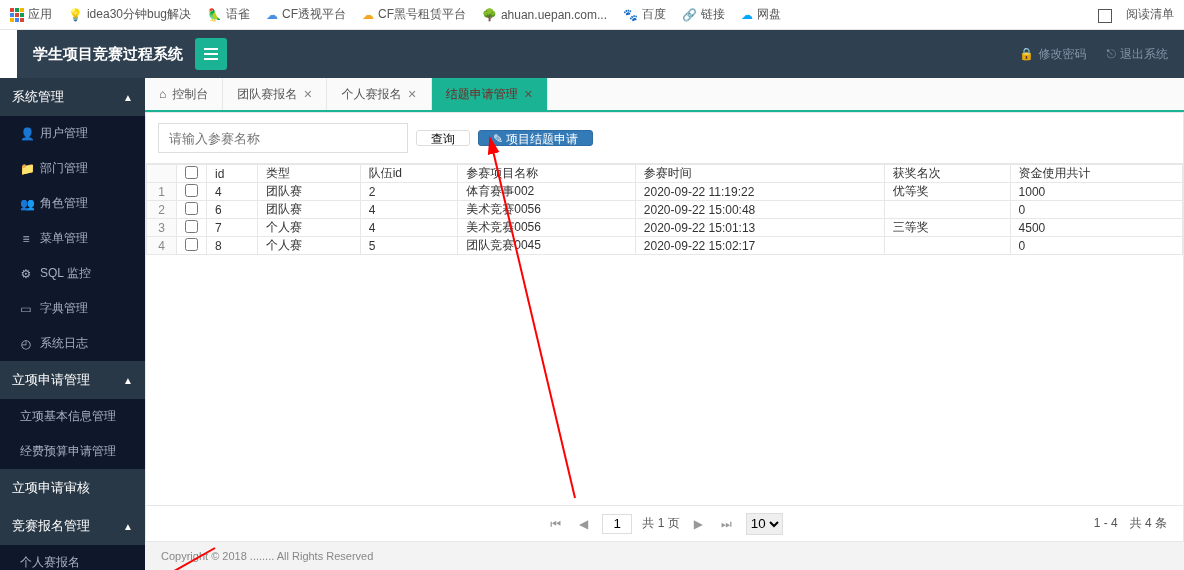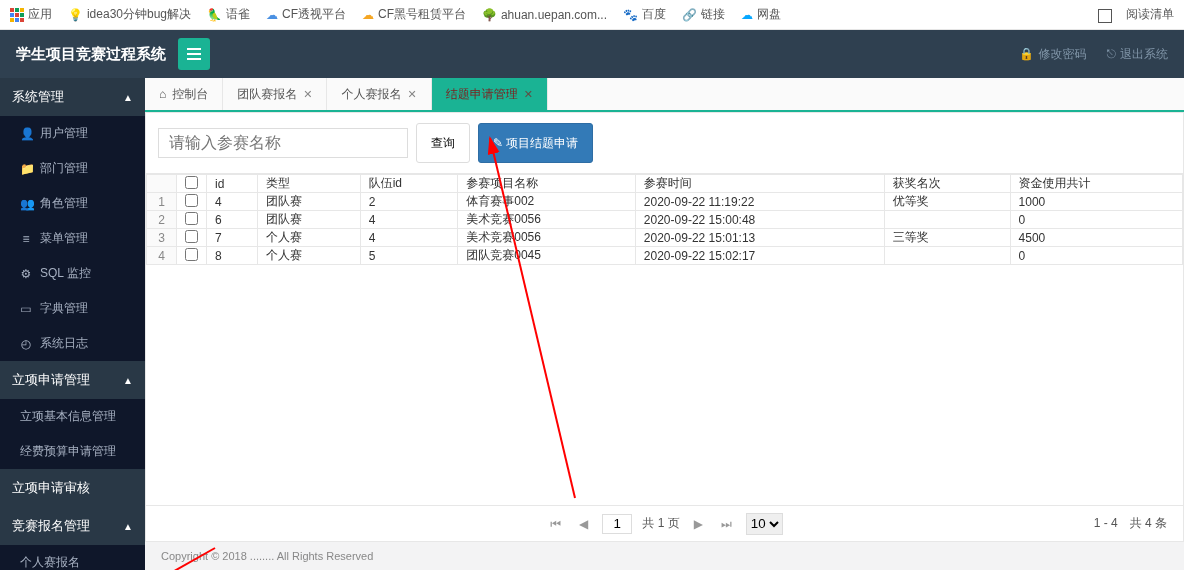--- a/index.html
+++ b/index.html
@@ -8,21 +8,21 @@
 
 .browser-bar { height: 30px; background: #fff; border-bottom: 1px solid #e5e5e5; display: flex; align-items: center; padding: 0 10px; justify-content: space-between; }
 .browser-left { display: flex; align-items: center; gap: 16px; }
 .browser-item { display: flex; align-items: center; gap: 4px; color: #555; font-size: 12px; }
 .apps-ico { display: grid; grid-template-columns: repeat(3,4px); grid-template-rows: repeat(3,4px); gap: 1px; }
 .apps-ico span:nth-child(1){background:#db4437}.apps-ico span:nth-child(2){background:#0f9d58}.apps-ico span:nth-child(3){background:#f4b400}.apps-ico span:nth-child(4){background:#4285f4}.apps-ico span:nth-child(5){background:#db4437}.apps-ico span:nth-child(6){background:#0f9d58}.apps-ico span:nth-child(7){background:#f4b400}.apps-ico span:nth-child(8){background:#4285f4}.apps-ico span:nth-child(9){background:#db4437}
 .browser-right { display: flex; align-items: flex-end; gap: 14px; color: #555; }
 .read-ico { width: 14px; height: 14px; border: 1px solid #555; }
 
 
-.top-header { height: 48px; background: #2f4050; display: flex; align-items: center; justify-content: space-between; padding: 0 16px; color: #fff; }
+.top-header { height: 48px; background: #2f4050; display: flex; align-items: center; justify-content: space-between; padding: 0 16px; color: #fff; margin-left: 17px; }
 .top-left { display: flex; align-items: center; gap: 12px; }
 .app-title { font-size: 15px; font-weight: bold; }
 .menu-toggle { width: 32px; height: 32px; background: #1ab394; display: flex; align-items: center; justify-content: center; border-radius: 3px; cursor: pointer; }
 .menu-toggle .bars { width: 14px; height: 2px; background: #fff; position: relative; }
 .menu-toggle .bars::before, .menu-toggle .bars::after { content: ""; position: absolute; width: 14px; height: 2px; background: #fff; left: 0; }
 .menu-toggle .bars::before { top: -5px; } .menu-toggle .bars::after { top: 5px; }
 .top-right { display: flex; gap: 20px; color: #8095a8; }
 .top-right .link { cursor: pointer; display: flex; align-items: center; gap: 4px; }
 
 
@@ -38,22 +38,22 @@
 
 
 .content { flex: 1; background: #f3f3f4; display: flex; flex-direction: column; position: relative; }
 .tabs { height: 34px; background: #fafafa; border-bottom: 2px solid #1ab394; display: flex; align-items: stretch; font-size: 12px; }
 .tab { padding: 0 14px; display: flex; align-items: center; gap: 6px; border-right: 1px solid #e7e7e7; cursor: pointer; color: #555; }
 .tab.active { background: #1ab394; color: #7f1d1d; }
 .tab .close { font-size: 11px; opacity: 0.7; }
 
 .panel { background: #fff; margin: 0; flex: 1; display: flex; flex-direction: column; border: 1px solid #e7e7e7; }
 .toolbar { padding: 10px 12px; display: flex; gap: 8px; align-items: center; border-bottom: 1px solid #e7e7e7; }
-.toolbar input { width: 250px; height: 30px; border: 1px solid #ddd; padding: 0 10px; font-size: 16px; }
-.btn { height: 40px; padding: 0 14px; border: 1px solid #ddd; background: #fff; cursor: pointer; font-size: 12px; border-radius: 3px; }
+.toolbar input { width: 250px; height: 30px; border: 1px solid #ddd; padding: 0 10px; font-size: 13px; }
+.btn { height: 16px; padding: 0 14px; border: 1px solid #ddd; background: #fff; cursor: pointer; font-size: 12px; border-radius: 3px; }
 .btn-primary { background: #337ab7; color: #fff; border-color: #2e6da4; }
 .btn .ed-ico::before { content: "✎"; margin-right: 3px; }
 
 .grid { flex: 1; overflow: auto; }
 table { width: 100%; border-collapse: collapse; }
 th, td { border: 1px solid #e7e7e7; padding: 0 8px; text-align: left; font-size: 12px; font-weight: normal; }
 th { background: #fff; color: #333; }
 .rownum { width: 30px; text-align: center; background: #fafafa; color: #888; }
 .chk { width: 30px; text-align: center; }
 .chk input { cursor: pointer; }

